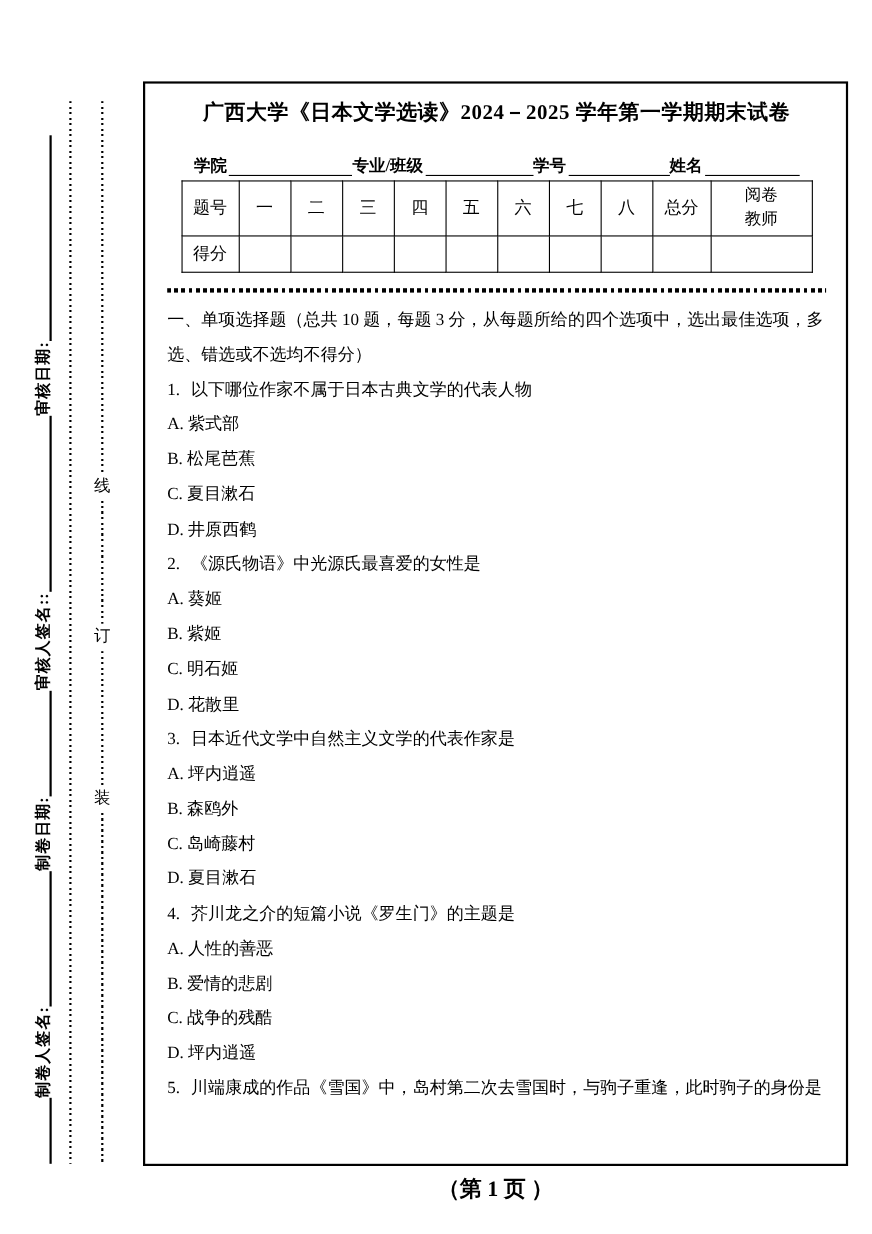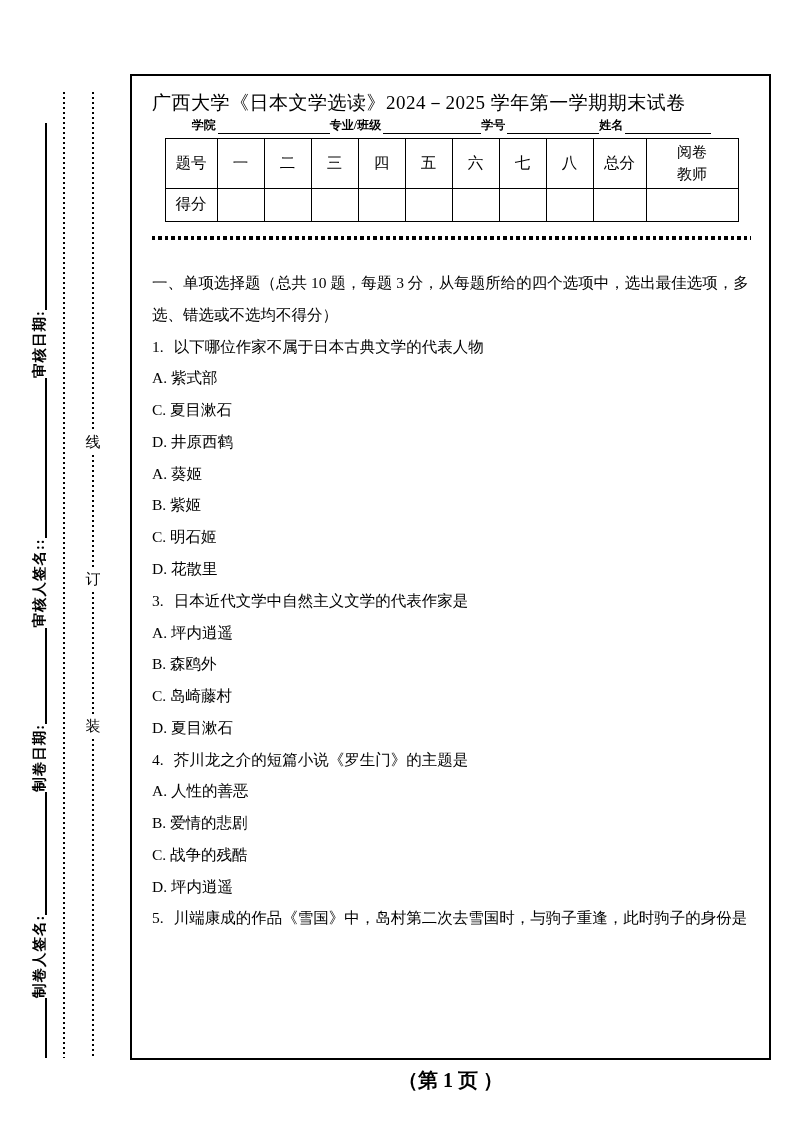--- a/index.html
+++ b/index.html
@@ -48,26 +48,26 @@
   .binding-col .bchar { padding: 5px 0; line-height: 1; }
 
   
   .main-box {
     position: absolute; left: 130px; top: 74px; width: 641px; height: 986px;
     border: 2px solid #000;
     padding: 14px 18px 0 20px;
     overflow: hidden;
   }
   .exam-title {
-    text-align: left; font-size: 19px; font-weight: normal; letter-spacing: 0.5px;
+    text-align: center; font-size: 19px; font-weight: bold; letter-spacing: 0.5px;
     line-height: 1.4;
   }
   .info-row {
     display: flex; justify-content: center; align-items: flex-end;
-    margin-top: 0; font-size: 12px; font-weight: bold; white-space: nowrap;
+    margin-top: 24px; font-size: 15px; font-weight: bold; white-space: nowrap;
   }
   .info-field { display: flex; align-items: flex-end; }
   .info-row .blank {
     display: inline-block; height: 3px;
     border-bottom: 1.5px solid #000; margin-left: 2px;
   }
   .blank-w1 { width: 112px; } .blank-w2 { width: 98px; }
   .blank-w3 { width: 92px; }  .blank-w4 { width: 86px; }
 
   table.score-table { border-collapse: collapse; margin: 4px auto 0; table-layout: fixed; }
@@ -79,21 +79,21 @@
   .score-table tr.r2 td { height: 33px; }
   .c-first { width: 52px; } .c-num { width: 47px; }
   .c-total { width: 53px; } .c-grader { width: 92px; }
   .wrap-2 { display: inline-block; width: 2.4em; line-height: 1.5; font-size: 15px; }
 
   .thick-dotted {
     margin-top: 14px; height: 4.5px;
     background-image: repeating-linear-gradient(90deg, #000 0 3.5px, transparent 3.5px 6.5px);
   }
 
-  .qa { margin-top: 27px; font-size: 15.5px; line-height: 2.05; }
+  .qa { margin-top: 9px; font-size: 15.5px; line-height: 2.05; }
   .qnum { margin-right: 10px; }
 
   .footer {
     position: absolute; left: 130px; top: 1067px; width: 641px;
     text-align: center; font-weight: bold; font-size: 20px;
   }
 </style>
 </head>
 <body>
 
@@ -190,23 +190,25 @@
   </tbody>
     </table>
 
   <div class="thick-dotted"></div>
 
   <div class="qa">
     <div>一、单项选择题（总共 10 题，每题 3 分，从每题所给的四个选项中，选出最佳选项，多选、错选或不选均不得分）</div>
 
     <div><span class="qnum">1.</span><span>以下哪位作家不属于日本古典文学的代表人物</span></div>
     <div>A. 紫式部</div>
+    <div>B. 松尾芭蕉</div>
     <div>C. 夏目漱石</div>
     <div>D. 井原西鹤</div>
 
+    <div><span class="qnum">2.</span><span>《源氏物语》中光源氏最喜爱的女性是</span></div>
     <div>A. 葵姬</div>
     <div>B. 紫姬</div>
     <div>C. 明石姬</div>
     <div>D. 花散里</div>
 
     <div><span class="qnum">3.</span><span>日本近代文学中自然主义文学的代表作家是</span></div>
     <div>A. 坪内逍遥</div>
     <div>B. 森鸥外</div>
     <div>C. 岛崎藤村</div>
     <div>D. 夏目漱石</div>

